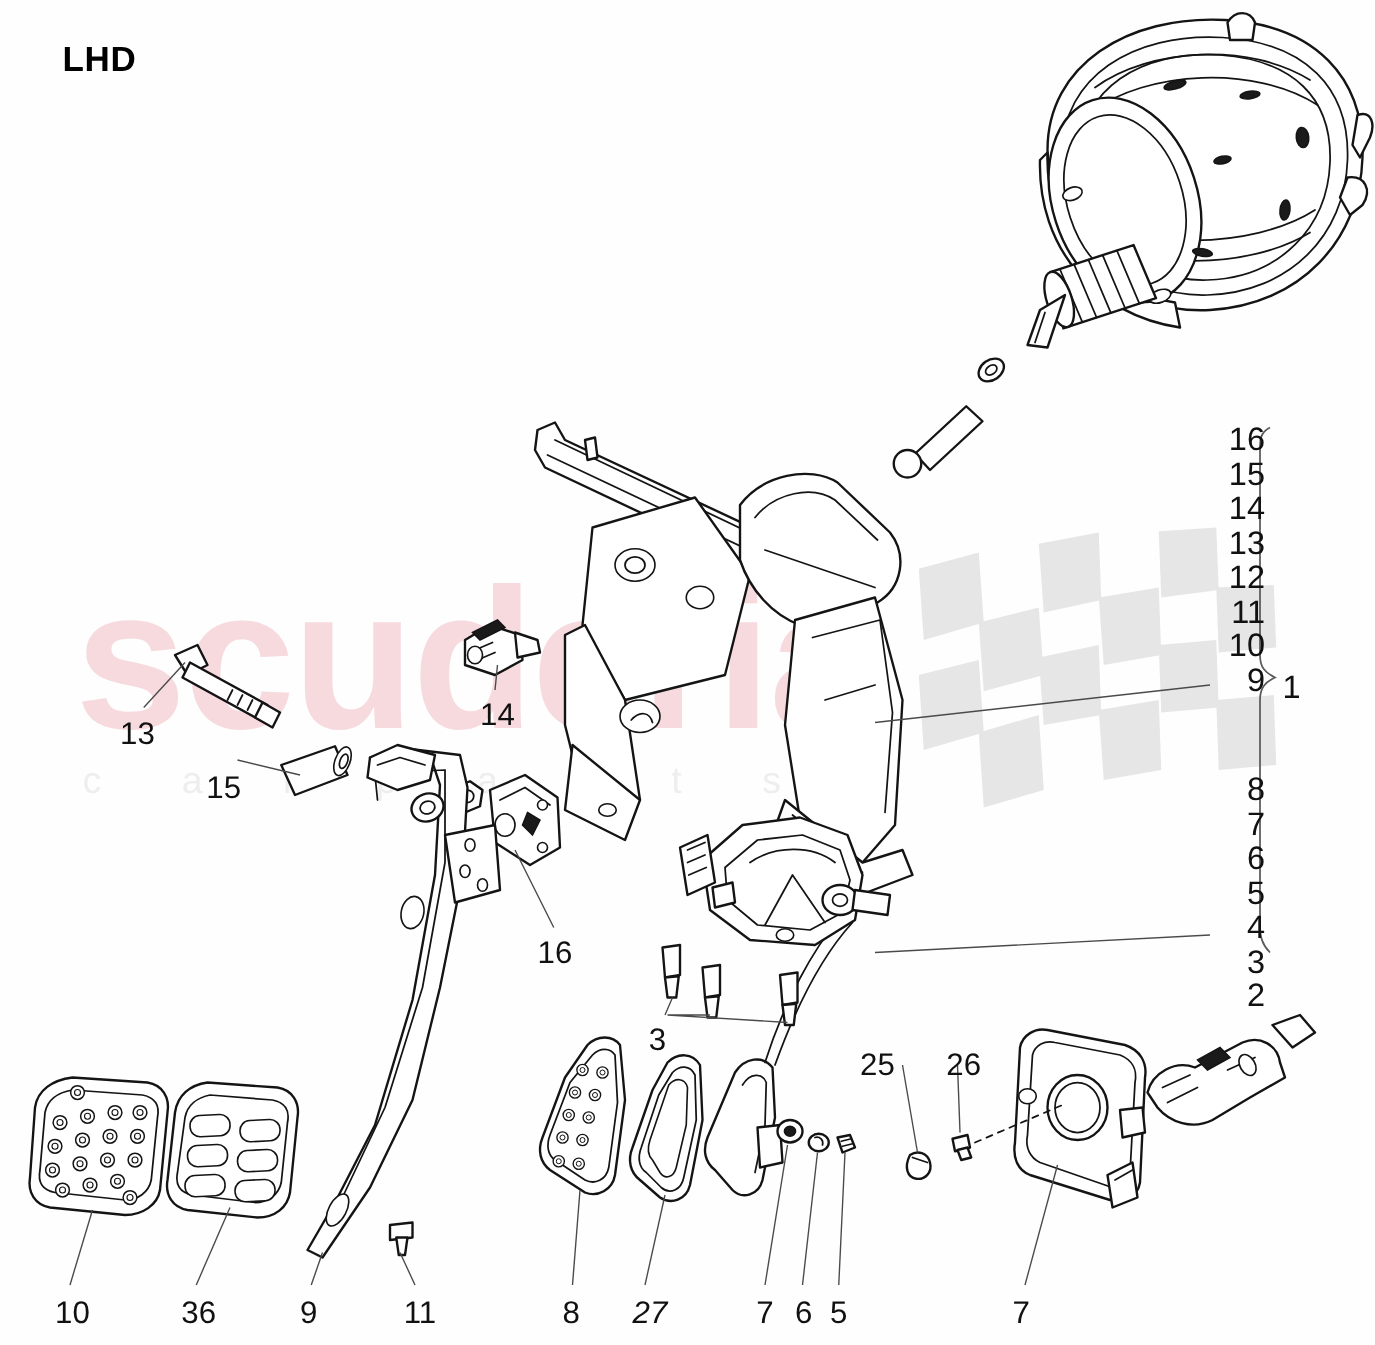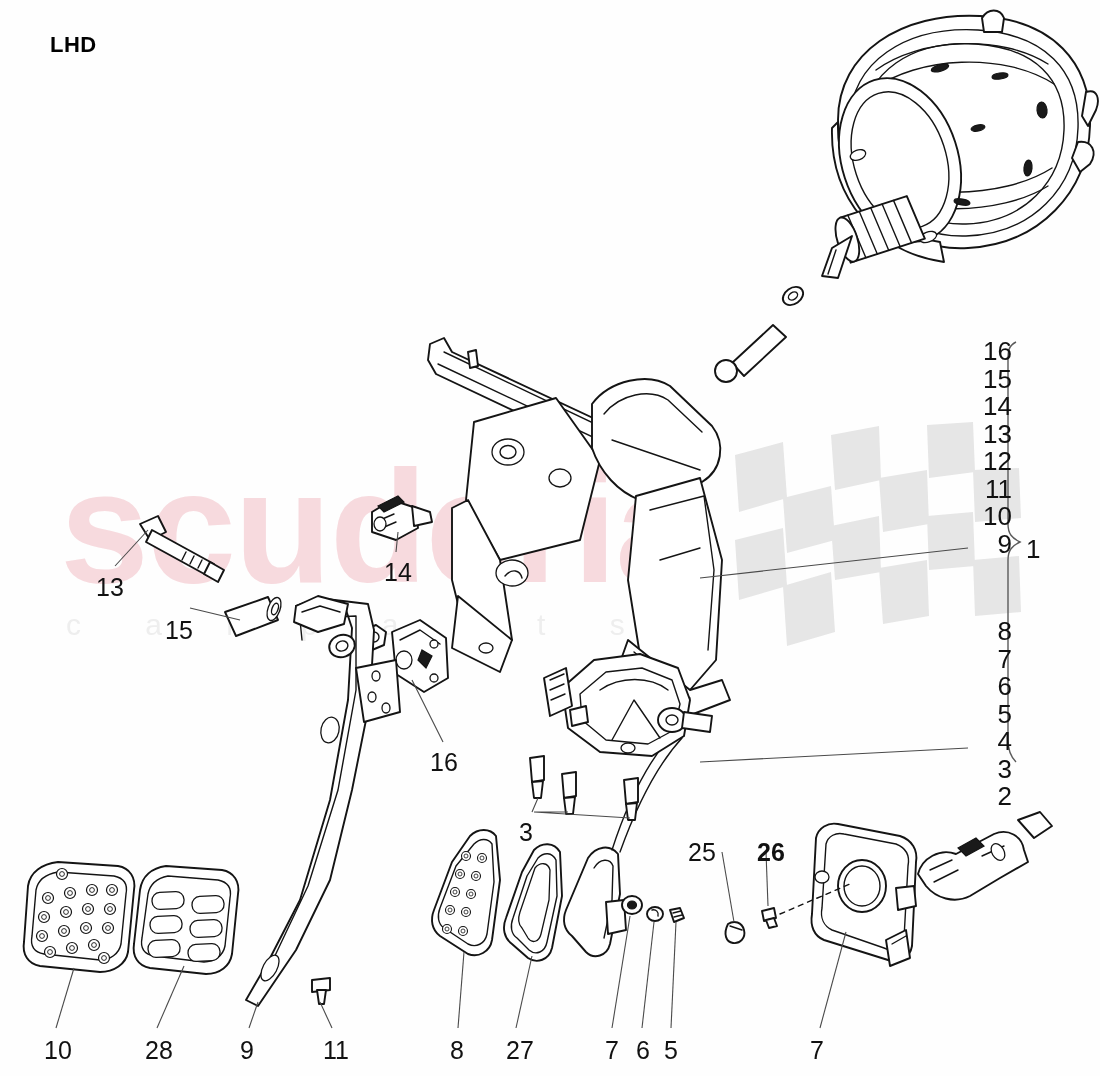--- a/index.html
+++ b/index.html
@@ -57,21 +57,21 @@
     font-size: 25px;
     color: #111111;
     line-height: 1;
     white-space: nowrap;
     user-select: none;
   }
   .lbl-num { font-size: 25px; }
   #title {
     position: absolute;
     left: 50px; top: 32px;
-    font-size: 22px;
+    font-size: 28px;
     font-weight: bold;
     color: #000;
     letter-spacing: 0.5px;
   }
   .col-num {
     position: absolute;
     right: 0;
     width: 44px;
     text-align: right;
     font-size: 26px;
@@ -500,26 +500,26 @@
     </div>
   <div id="col-one">1</div>
 
   <div id="labels-layer">
       <div class="lbl lbl-num" style="left: 96px; top: 575px;">13</div>
       <div class="lbl lbl-num" style="left: 165px; top: 618px;">15</div>
       <div class="lbl lbl-num" style="left: 384px; top: 560px;">14</div>
       <div class="lbl lbl-num" style="left: 430px; top: 750px;">16</div>
       <div class="lbl lbl-num" style="left: 519px; top: 820px;">3</div>
       <div class="lbl lbl-num" style="left: 688px; top: 840px;">25</div>
-      <div class="lbl lbl-num" style="left: 757px; top: 840px; font-weight: bold;">26</div>
+      <div class="lbl lbl-num" style="left: 757px; top: 840px;">26</div>
       <div class="lbl lbl-num" style="left: 44px; top: 1038px;">10</div>
-      <div class="lbl lbl-num" style="left: 145px; top: 1038px;">28</div>
+      <div class="lbl lbl-num" style="left: 145px; top: 1038px;">36</div>
       <div class="lbl lbl-num" style="left: 240px; top: 1038px;">9</div>
       <div class="lbl lbl-num" style="left: 323px; top: 1038px;">11</div>
       <div class="lbl lbl-num" style="left: 450px; top: 1038px;">8</div>
-      <div class="lbl lbl-num" style="left: 506px; top: 1038px;">27</div>
+      <div class="lbl lbl-num" style="left: 506px; top: 1038px; font-style: italic;">27</div>
       <div class="lbl lbl-num" style="left: 605px; top: 1038px;">7</div>
       <div class="lbl lbl-num" style="left: 636px; top: 1038px;">6</div>
       <div class="lbl lbl-num" style="left: 664px; top: 1038px;">5</div>
       <div class="lbl lbl-num" style="left: 810px; top: 1038px;">7</div>
     </div>
 
 </div>
 
 </body></html>

